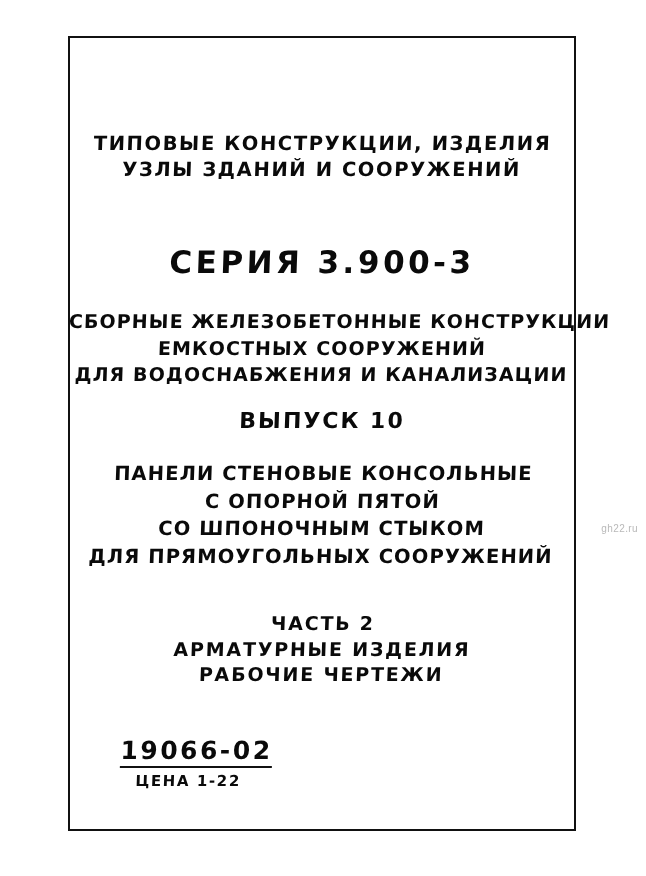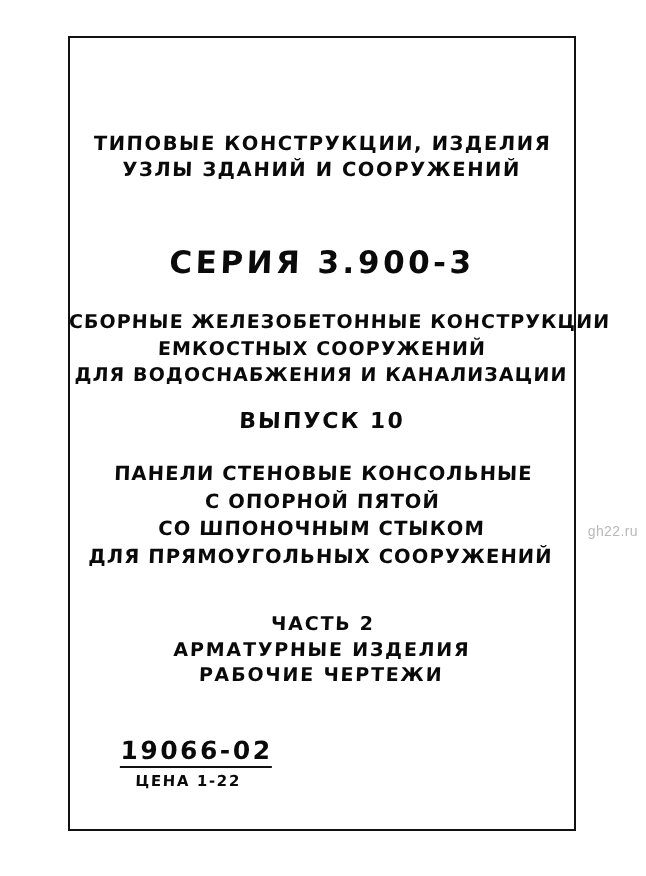--- a/index.html
+++ b/index.html
@@ -127,21 +127,21 @@
     font-size: 15px;
     font-weight: 700;
     letter-spacing: 1.6px;
     color: #0a0a0a;
     font-family: "DejaVu Sans", sans-serif;
   }
   #watermark {
     position: absolute;
     right: 8px;
     top: 523px;
-    font-size: 14px;
+    font-size: 10px;
     color: #b9b9b9;
     font-family: "Liberation Sans", sans-serif;
     letter-spacing: 0.4px;
     font-weight: 400;
   }
 </style>
 </head>
 <body>
 
 <div class="page">

